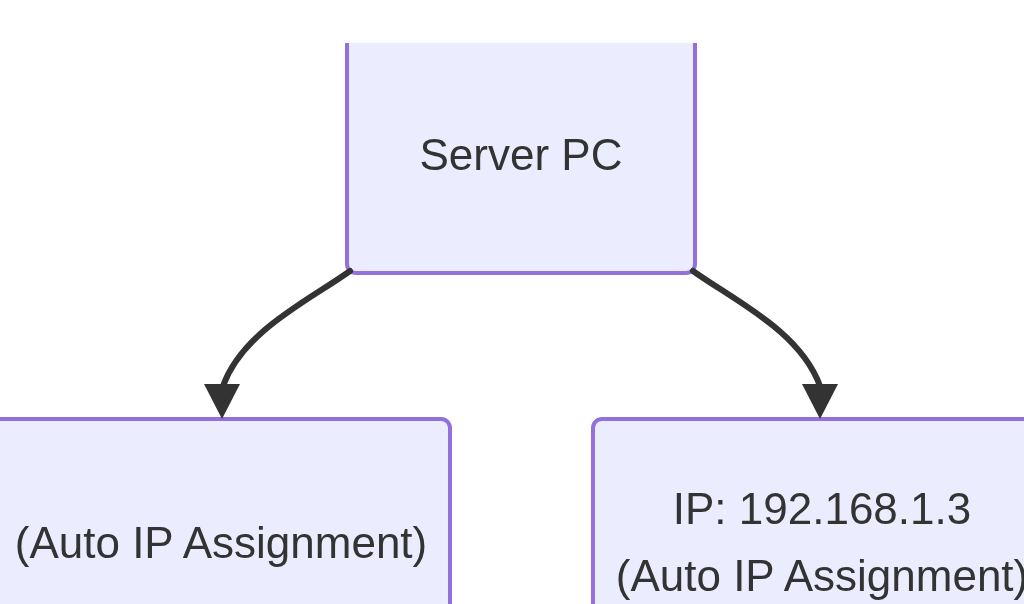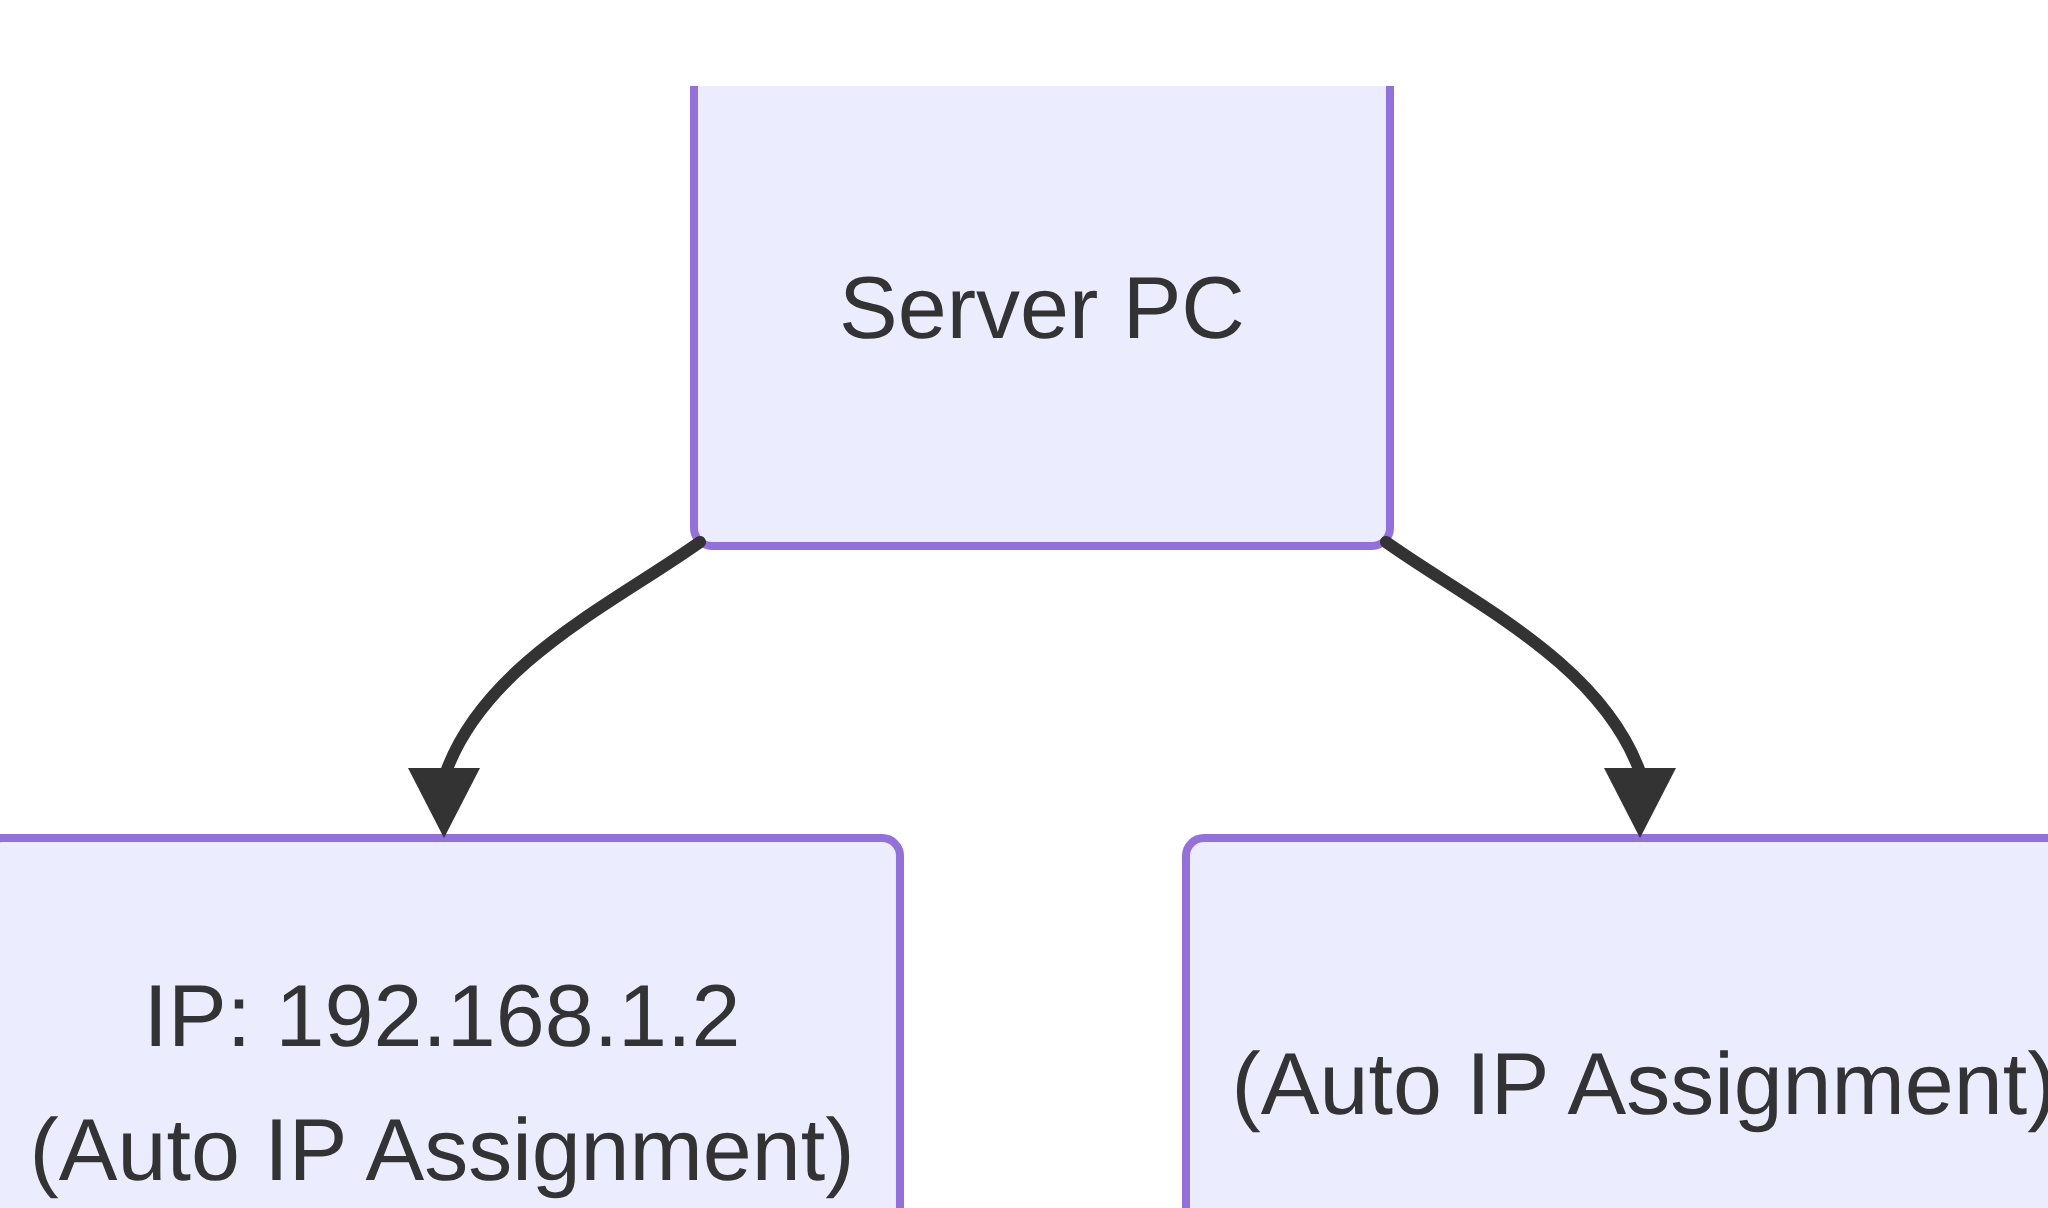--- a/index.html
+++ b/index.html
@@ -61,25 +61,25 @@
 </head>
 <body>
 
 <div class="canvas">
 
   <div class="node node-server">
     <span>Server PC</span>
   </div>
 
   <div class="node node-client1">
-    <span>IP: 192.168.1.2</span>
     <span>(Auto IP Assignment)</span>
   </div>
 
   <div class="node node-client2">
+    <span>IP: 192.168.1.3</span>
     <span>(Auto IP Assignment)</span>
   </div>
 
   <svg class="edges" viewBox="0 0 1024 604" xmlns="http://www.w3.org/2000/svg">
     <path class="edge-path" d="M 350 228 C 308 258, 243 288, 223 343"></path>
     <polygon class="edge-head" points="204,341 240,341 222,376"></polygon>
     <path class="edge-path" d="M 693 228 C 735 258, 800 288, 820 343"></path>
     <polygon class="edge-head" points="802,341 838,341 820,376"></polygon>
   </svg>
 

